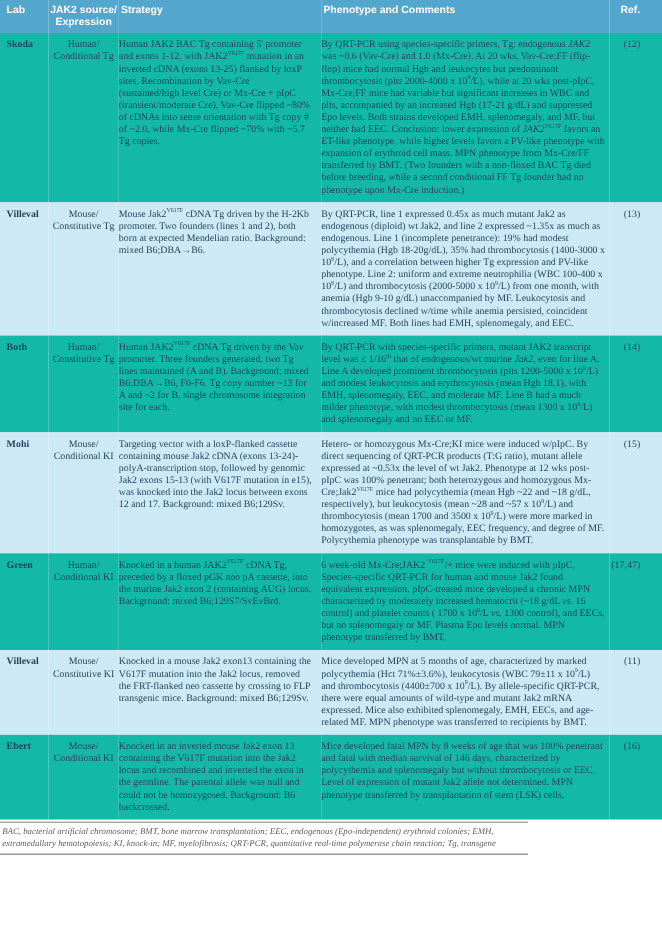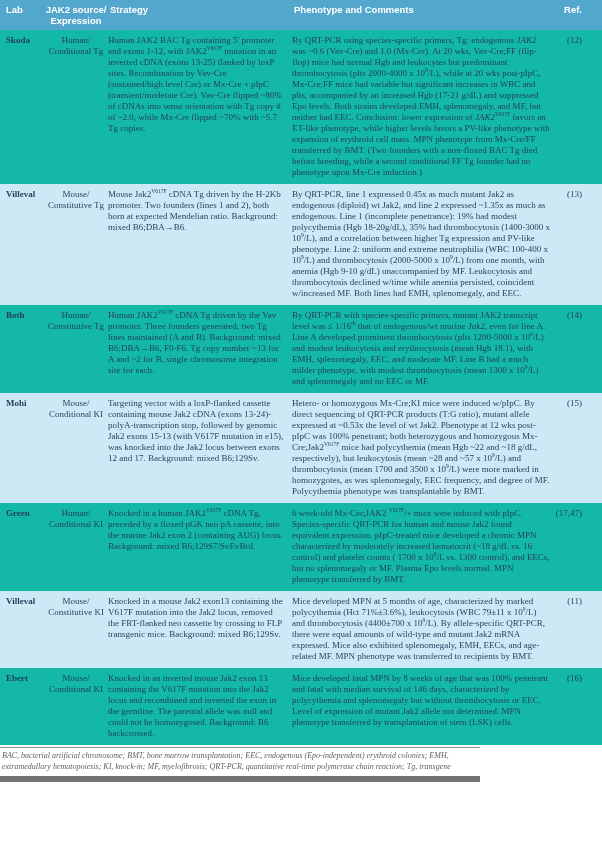--- a/index.html
+++ b/index.html
@@ -27,21 +27,21 @@
   tbody tr.alt{background:#cde9f5;}
   tbody tr{background:#14b8a6;}
   td.lab{font-weight:bold;padding-left:6px;}
   td.src{text-align:center;white-space:pre-line;padding-left:2px;padding-right:2px;}
   td.strat{padding-right:8px;}
   td.phen{padding-right:4px;}
   td.ref{text-align:right;padding-right:20px;}
   sup{font-size:5.5px;line-height:0;vertical-align:super;}
   i{font-style:italic;}
   .footnote{
-    margin-top:2px;border-top:1px solid #8f8f8f;border-bottom:6px solid #737373;
+    margin-top:2px;border-top:1px solid #8f8f8f;border-bottom:1px solid #737373;
     font-size:8px;line-height:10.5px;font-style:italic;color:#5f5f5f;
     padding:3px 2px 4px 2px;
   }
 </style>
 </head>
 <body>
 
 <div class="page">
   <table>
     <colgroup>

